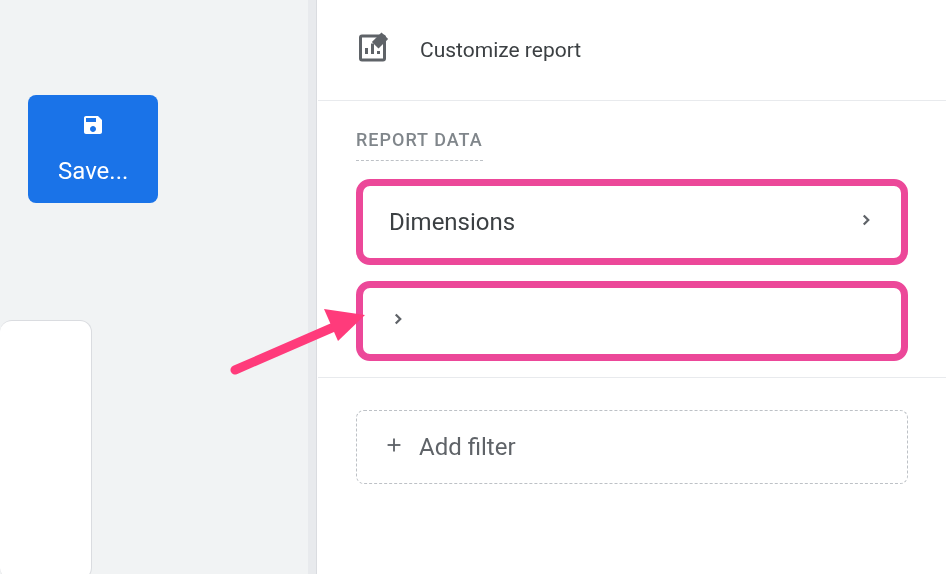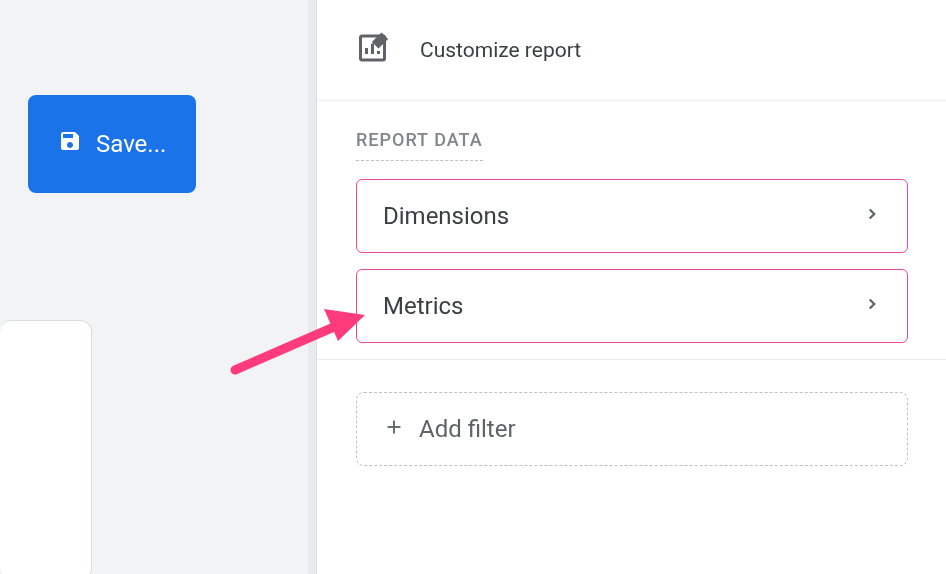--- a/index.html
+++ b/index.html
@@ -32,28 +32,29 @@
       border-right: 1px solid #dadce0;
     }
     .save-btn {
       position: absolute;
       top: 95px;
       left: 28px;
       background: #1a73e8;
       color: #fff;
       border: none;
       border-radius: 8px;
-      padding: 34px 30px;
+      padding: 18px 30px;
       font-size: 24px;
       font-weight: 400;
       display: flex;
       align-items: center;
       gap: 14px;
       cursor: pointer;
       font-family: inherit;
+      flex-direction: column;
     }
     .save-icon {
       width: 24px;
       height: 24px;
     }
     .card-edge {
       position: absolute;
       left: 0;
       top: 320px;
       width: 92px;
@@ -93,22 +94,22 @@
       font-size: 18px;
       font-weight: 500;
       color: #80868b;
       letter-spacing: 1px;
       border-bottom: 1px dashed #bdc1c6;
       display: inline-block;
       padding-bottom: 10px;
       margin-bottom: 18px;
     }
     .option-row {
-      border: 1px solid #ec4899;
-      border-radius: 6px;
+      border: 7px solid #ec4899;
+      border-radius: 14px;
       padding: 22px 26px;
       display: flex;
       align-items: center;
       justify-content: space-between;
       margin-bottom: 16px;
       cursor: pointer;
     }
     .option-label {
       font-size: 24px;
       color: #3c4043;
@@ -197,21 +198,20 @@
     <div class="option-row">
       <span class="option-label">Dimensions</span>
       <span>
         <svg class="chevron" viewBox="0 0 24 24" fill="none" stroke="currentColor" stroke-width="3">
           <polyline points="9 18 15 12 9 6"></polyline>
         </svg>
       </span>
     </div>
 
     <div class="option-row">
-      <span class="option-label">Metrics</span>
       <span>
         <svg class="chevron" viewBox="0 0 24 24" fill="none" stroke="currentColor" stroke-width="3">
           <polyline points="9 18 15 12 9 6"></polyline>
         </svg>
       </span>
     </div>
   </div>
 
   <div class="divider"></div>
 

